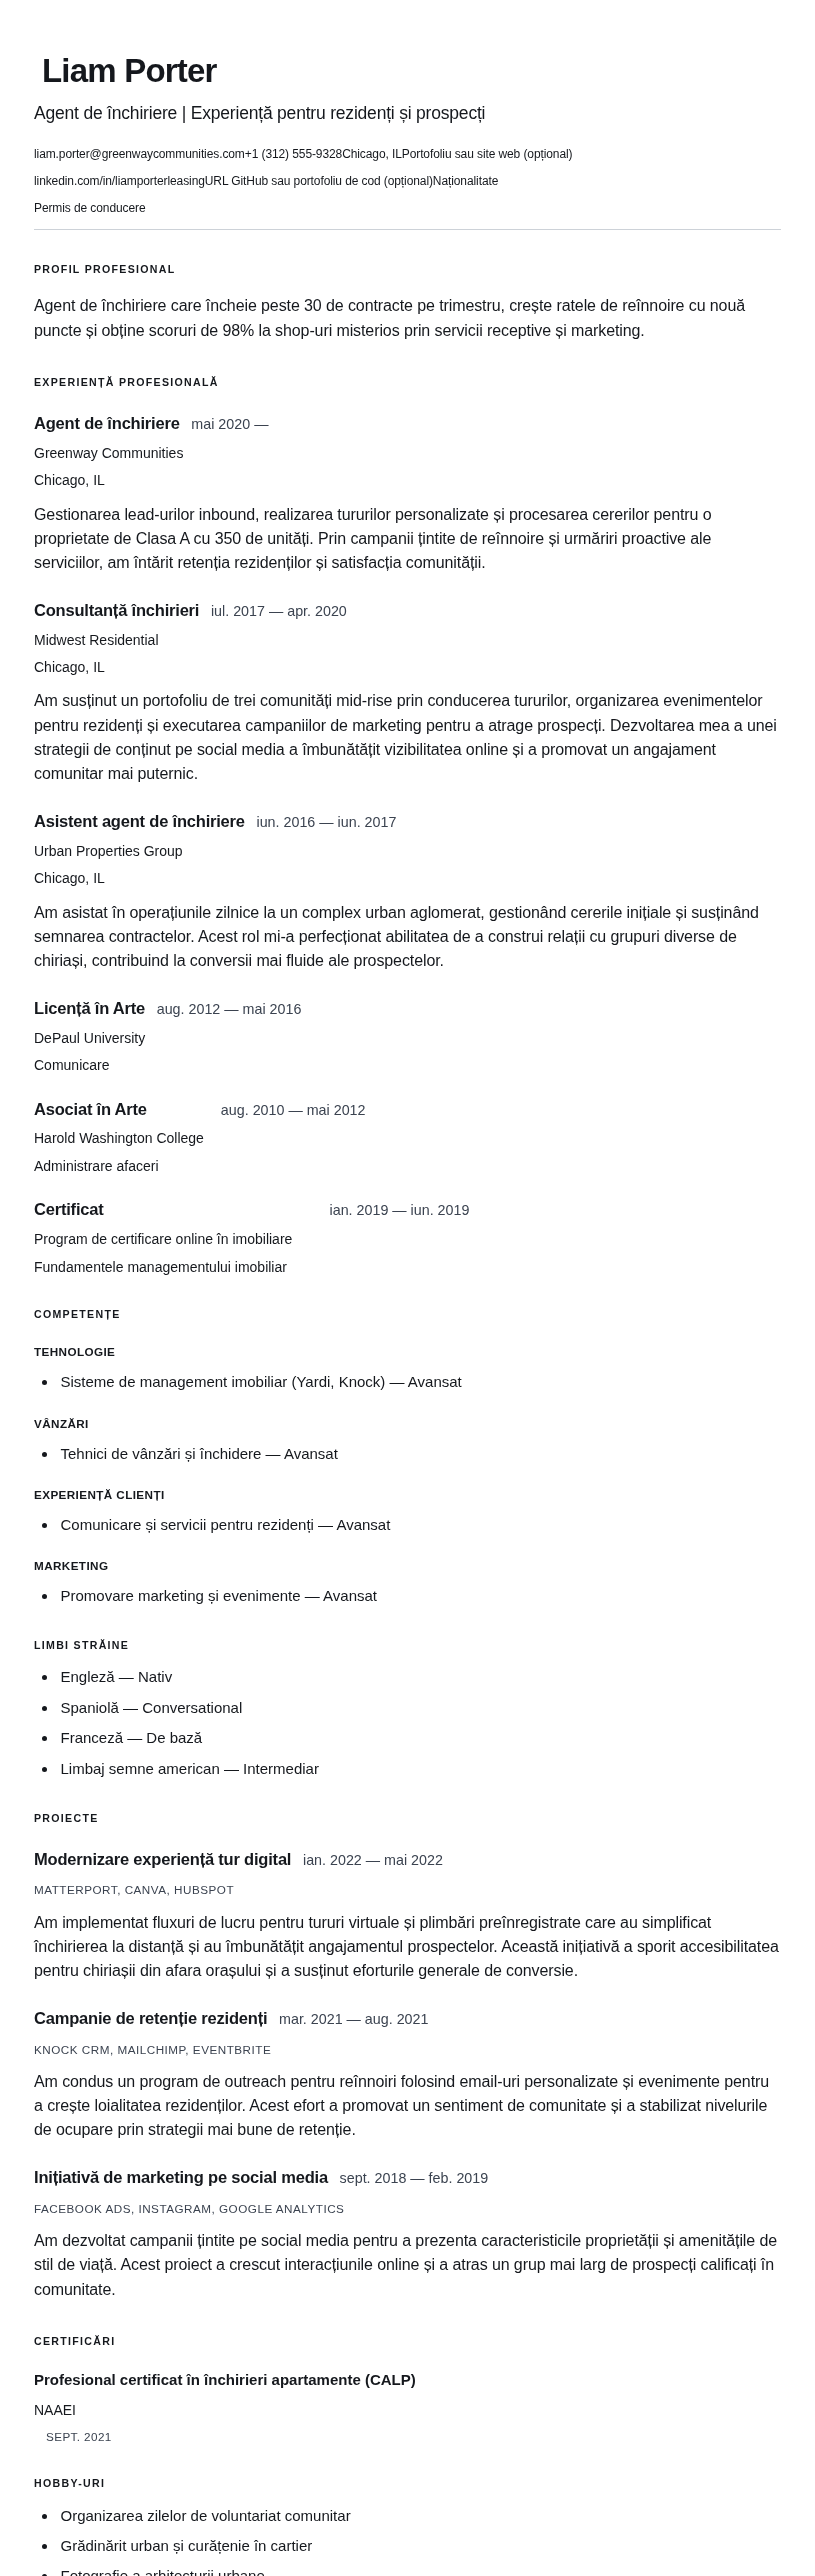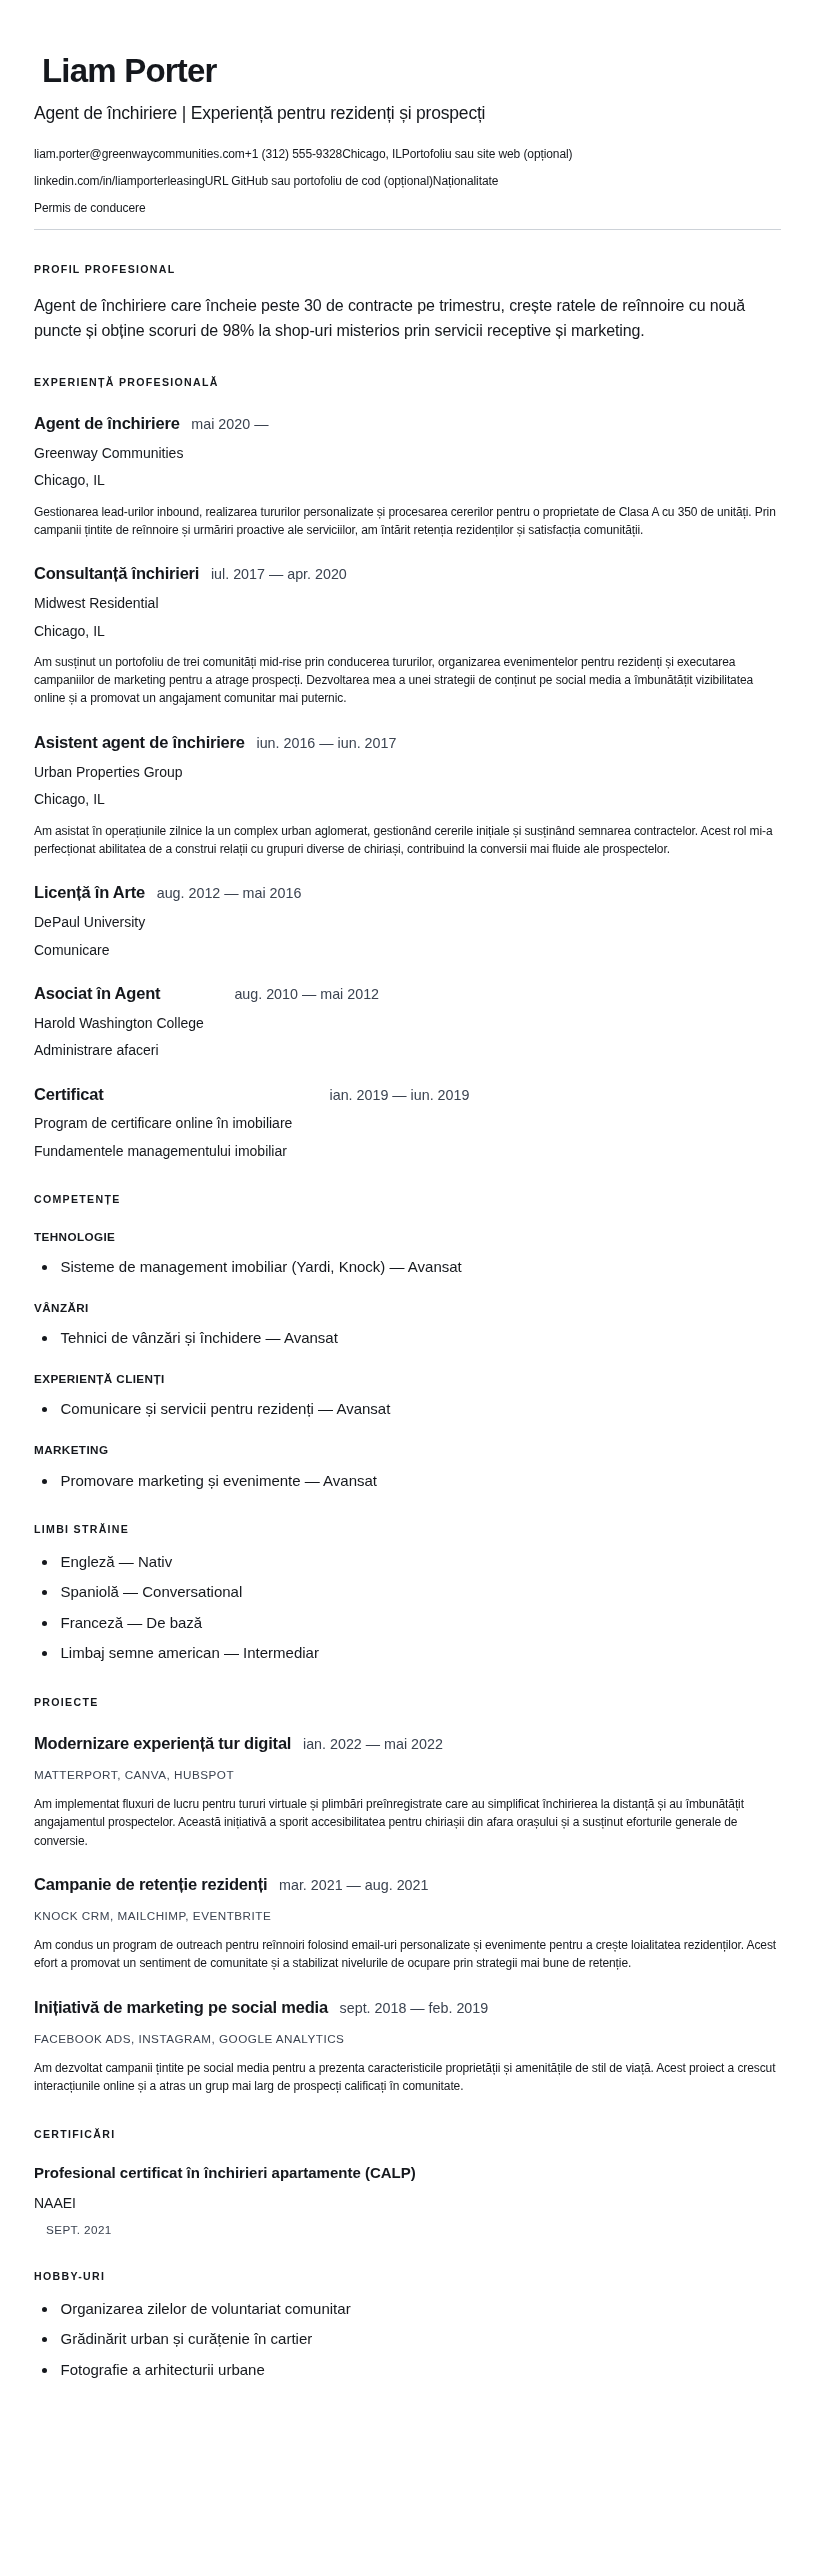--- a/index.html
+++ b/index.html
@@ -68,21 +68,21 @@
     color: #3b4350;
     margin-left: 11.7px;
     white-space: nowrap;
   }
   .entry-meta {
     font-size: 14px;
     margin-top: 11px;
     line-height: 1.2;
   }
   .entry-desc {
-    font-size: 12px;
+    font-size: 16px;
     line-height: 1.52;
     letter-spacing: -0.1px;
     margin-top: 13.3px;
     max-width: 750px;
   }
   
   .edu-list > div:nth-of-type(2) .entry-date { margin-left: 74px; }
   .edu-list > div:nth-of-type(3) .entry-date { margin-left: 226px; }
   
   .skill-group { margin-top: 24.4px; }
@@ -194,21 +194,21 @@
         <div class="entry-head">
           <span class="entry-title">Licență în Arte</span>
           <span class="entry-date">aug. 2012 — mai 2016</span>
         </div>
         <div class="entry-meta">DePaul University</div>
         <div class="entry-meta">Comunicare</div>
       </div>
 
       <div class="entry">
         <div class="entry-head">
-          <span class="entry-title">Asociat în Agent</span>
+          <span class="entry-title">Asociat în Arte</span>
           <span class="entry-date">aug. 2010 — mai 2012</span>
         </div>
         <div class="entry-meta">Harold Washington College</div>
         <div class="entry-meta">Administrare afaceri</div>
       </div>
 
       <div class="entry">
         <div class="entry-head">
           <span class="entry-title">Certificat</span>
           <span class="entry-date">ian. 2019 — iun. 2019</span>

